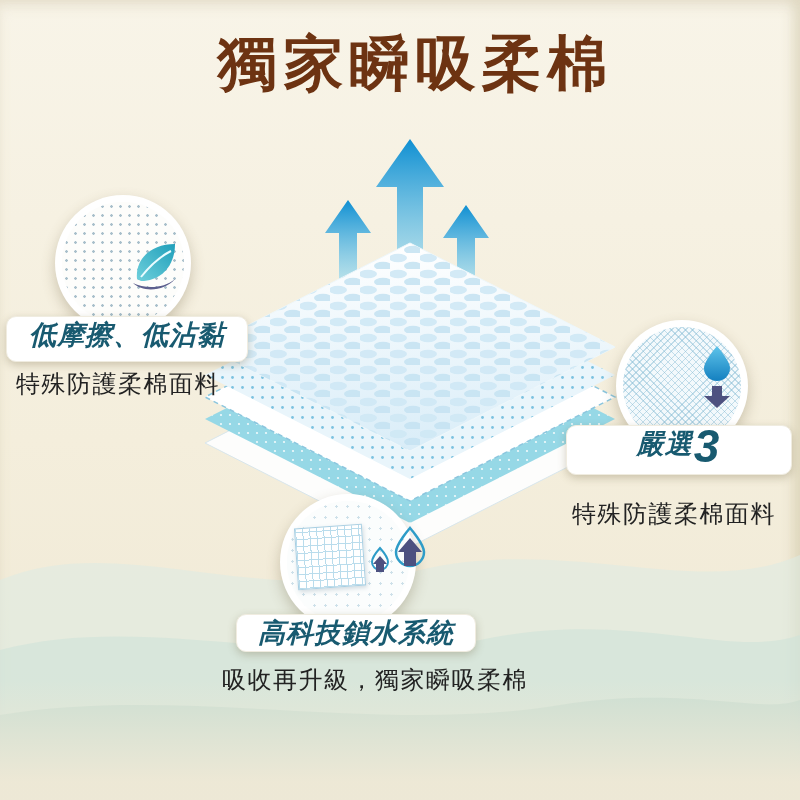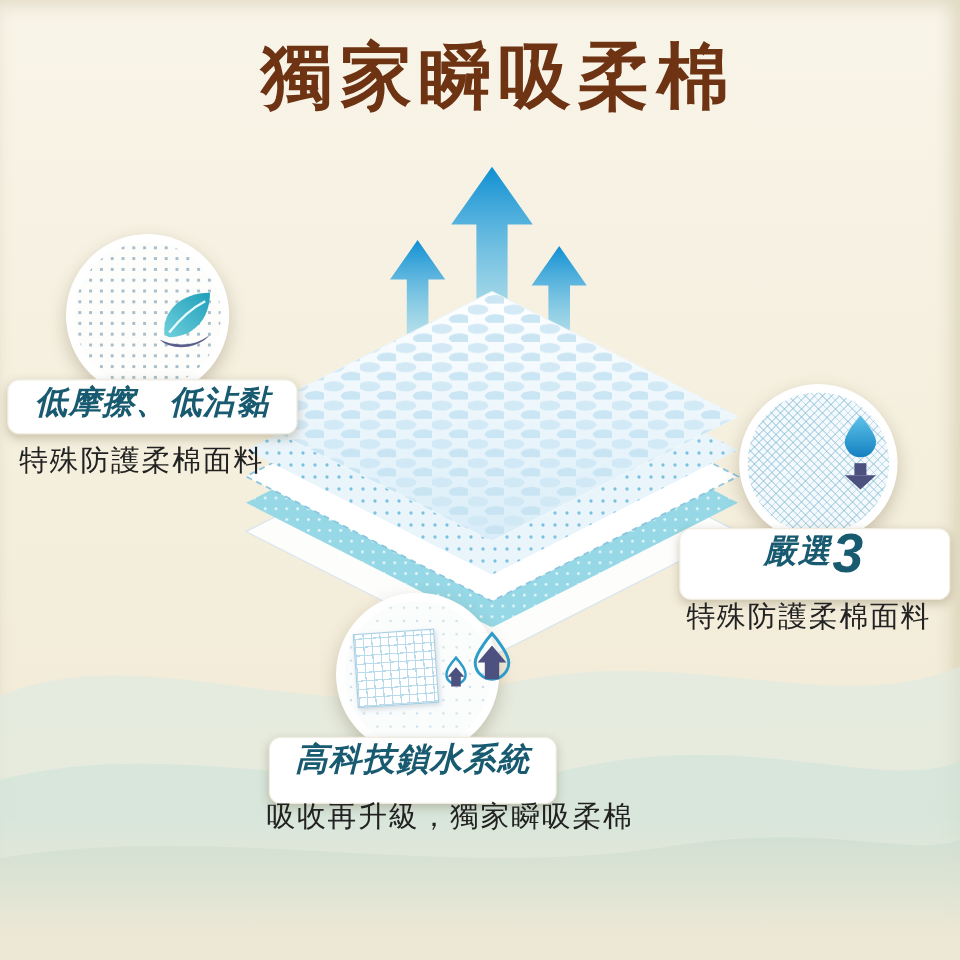--- a/index.html
+++ b/index.html
@@ -158,34 +158,34 @@
     <defs>
       <linearGradient id="dropg" x1="0" y1="0" x2="0" y2="1">
         <stop offset="0" stop-color="#5fc4ea"></stop>
         <stop offset="1" stop-color="#1480c0"></stop>
       </linearGradient>
     </defs>
     <path d="M23,2 C23,2 10,17 10,24 a13,13 0 0 0 26,0 C36,17 23,2 23,2 Z" fill="url(#dropg)"></path>
     <rect x="18" y="42" width="10" height="10" fill="#4d5180"></rect>
     <path d="M10,52 L36,52 L23,64 Z" fill="#4d5180"></path>
   </svg>
-  <div class="pill" style="left:566px; top:440px; width:226px; height:60px;">
+  <div class="pill" style="left:566px; top:425px; width:226px; height:50px;">
     <span>嚴選</span>
     <span class="big-num">3</span>
   </div>
   <div class="desc" style="left:572px; top:498px;">特殊防護柔棉面料</div>
 
   <div class="swatch" style="left:280px; top:494px; width:136px; height:136px;">
     <div class="swatch-inner plain-texture"></div>
     <div class="grid-patch"></div>
   </div>
   <svg class="icon" style="left:368px; top:524px;" width="66" height="62" viewBox="0 0 66 62">
     <path d="M42,4 C42,4 28,20 28,28 a14,14 0 0 0 28,0 C56,20 42,4 42,4 Z" fill="none" stroke="#2e9cc8" stroke-width="2.5"></path>
     <path d="M42,14 L54,28 L48,28 L48,42 L36,42 L36,28 L30,28 Z" fill="#4d5180"></path>
     <path d="M12,24 C12,24 4,33 4,38 a8,8 0 0 0 16,0 C20,33 12,24 12,24 Z" fill="none" stroke="#2e9cc8" stroke-width="2"></path>
     <path d="M12,32 L19,40 L16,40 L16,48 L8,48 L8,40 L5,40 Z" fill="#4d5180"></path>
   </svg>
-  <div class="pill" style="left:224px; top:614px; width:240px; height:56px;">
+  <div class="pill" style="left:236px; top:614px; width:240px; height:38px;">
     <span>高科技鎖水系統</span>
   </div>
   <div class="desc" style="left:222px; top:664px;">吸收再升級，獨家瞬吸柔棉</div>
 
 </div>
 
 </body></html>

